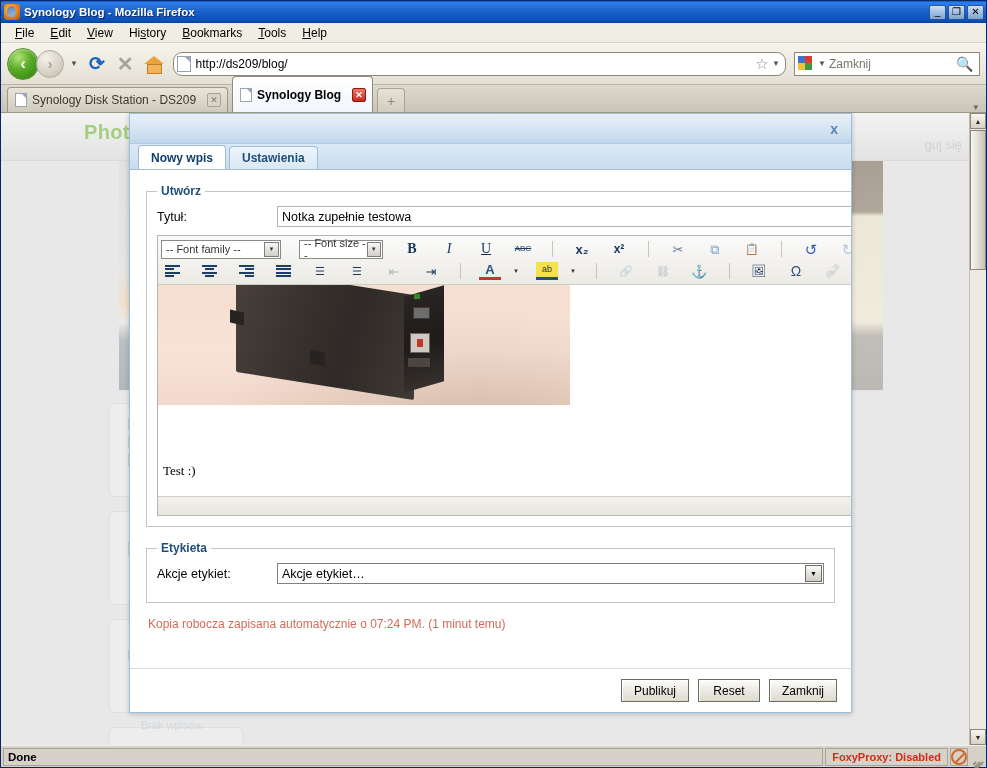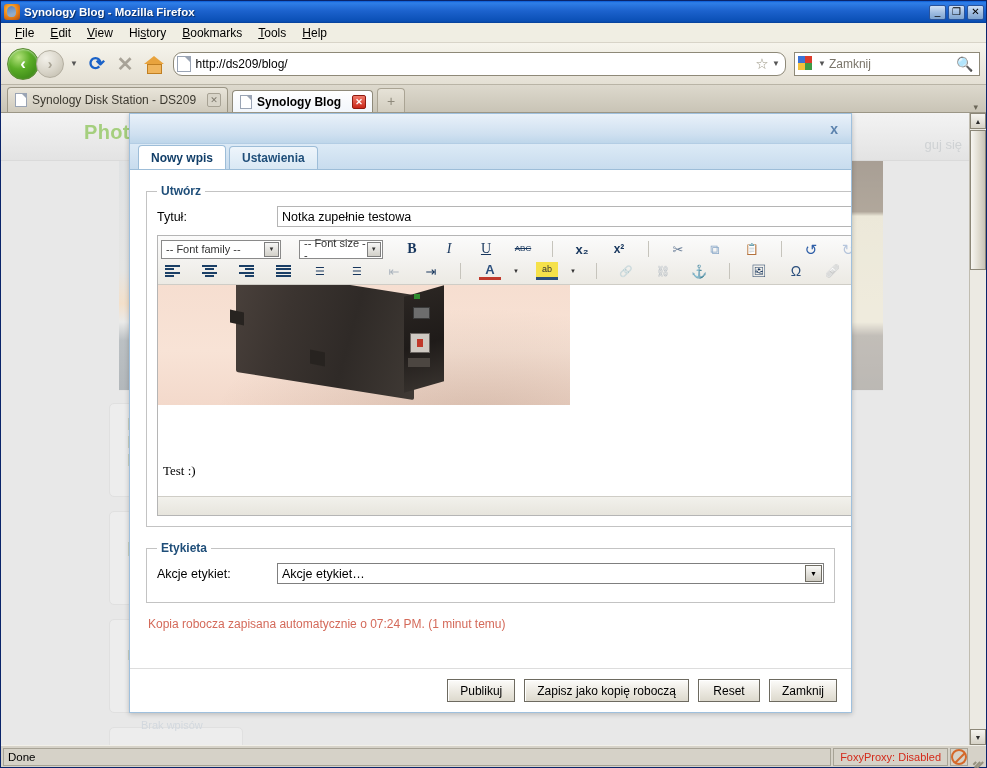--- a/index.html
+++ b/index.html
@@ -151,21 +151,21 @@
     padding: 0 6px 0 7px; gap: 5px;
     border: 1px solid #9b9686; border-bottom: none;
     border-radius: 4px 4px 0 0; font-size: 12px;
   }
   .tab.inactive {
     background: linear-gradient(to bottom, #e9e5da, #cfcabc);
     color: #3b382f;
   }
   .tab.active {
     background: linear-gradient(to bottom, #ffffff, #f2f6fb);
-    color: #000; font-weight: bold; height: 22px;
+    color: #000; font-weight: bold; height: 36px;
     border-color: #8f8a7a; position: relative; z-index: 2;
     margin-left: 4px;
   }
   .tab-fav {
     width: 12px; height: 14px; background: #fff;
     border: 1px solid #9aa4b4; flex: 0 0 12px; position: relative;
   }
   .tab-fav::after {
     content: ""; position: absolute; right: 0; top: 0;
     border-left: 4px solid transparent; border-top: 4px solid #9aa4b4;
@@ -506,21 +506,21 @@
     font-size: 12px; color: #000;
     display: flex; align-items: center; justify-content: center;
     box-shadow: inset 1px 1px 0 #fff;
   }
 
   
   .statusbar {
     height: 22px; flex: 0 0 22px;
     background: #d6d2c8;
     border-top: 1px solid #f2f0e9;
-    display: flex; align-items: center;
+    display: flex; align-items: center; font-weight: bold;
   }
   .sb-left {
     flex: 1; height: 18px; margin: 0 2px;
     border: 1px solid #a7a396; background: #d6d2c8;
     display: flex; align-items: center; padding-left: 4px;
     font-size: 11.5px; color: #000;
   }
   .sb-right {
     height: 18px; margin-right: 2px;
     border: 1px solid #a7a396; background: #d6d2c8;
@@ -796,21 +796,20 @@
               <span class="sarrow">▼</span>
             </div>
           </div>
         </fieldset>
 
         <div class="status-msg">Kopia robocza zapisana automatycznie o 07:24 PM. (1 minut temu)</div>
       </div>
 
       <div class="dlg-footer">
         <div class="btn">Publikuj</div>
-        <div class="btn">Zapisz jako kopię roboczą</div>
         <div class="btn">Reset</div>
         <div class="btn">Zamknij</div>
       </div>
     </div>
   </div>
 
   <div class="statusbar">
     <div class="sb-left">Done</div>
     <div class="sb-right">FoxyProxy: Disabled</div>
     <div class="sb-proxy-icon"></div>

